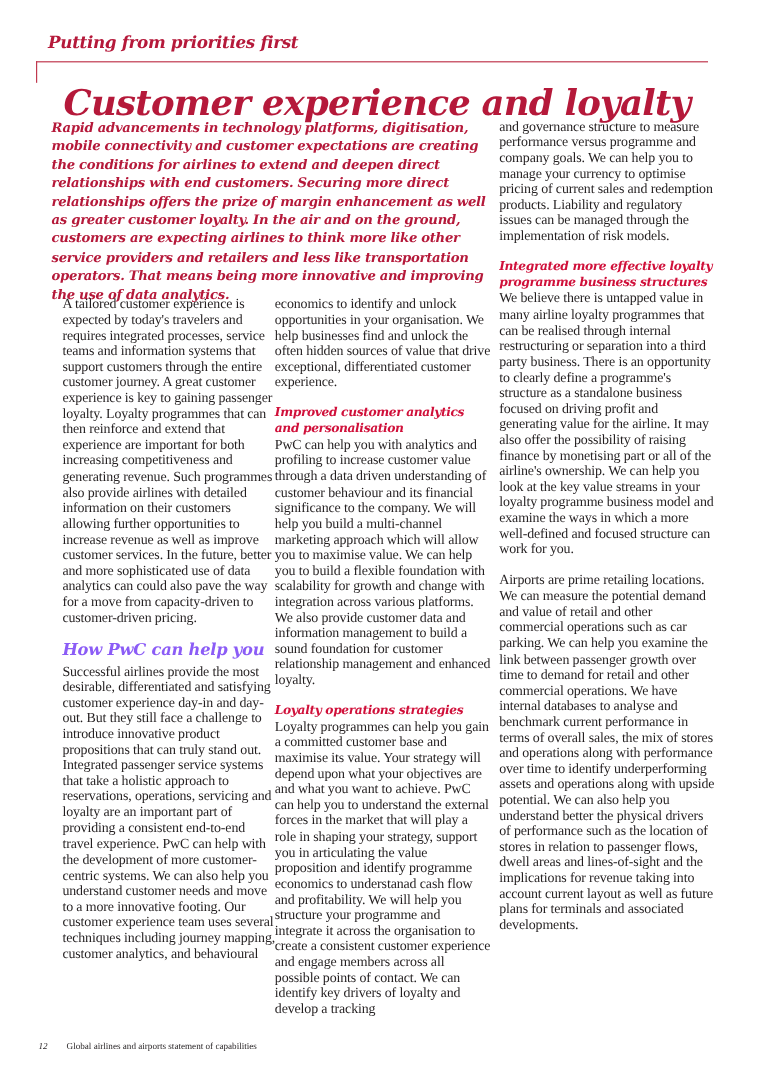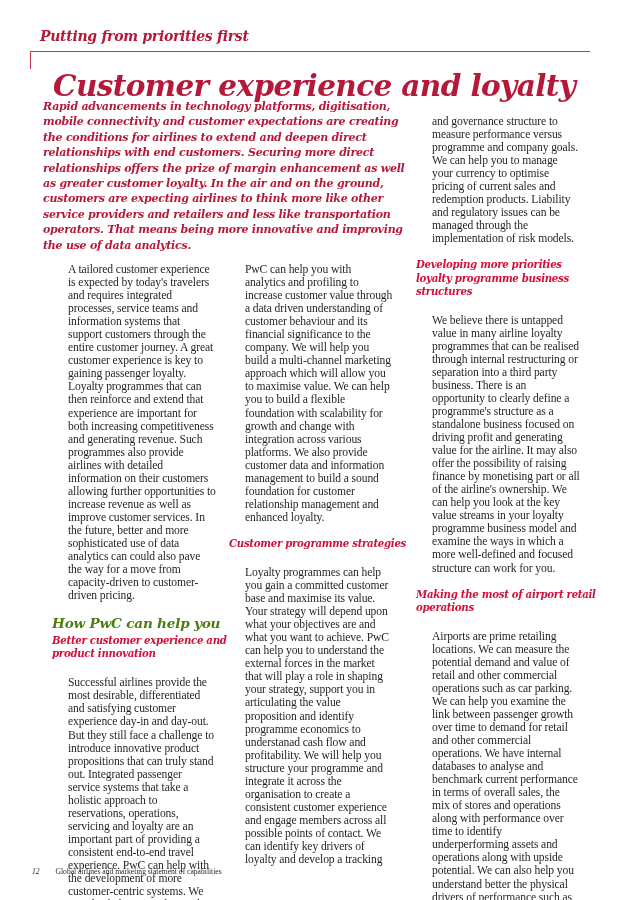--- a/index.html
+++ b/index.html
@@ -11,62 +11,62 @@
     .rule-h { position: absolute; left: 30px; top: 51px; width: 560px; height: 1px; background: #c0394f; }
     .rule-v { position: absolute; left: 30px; top: 51px; width: 1px; height: 18px; background: #c0394f; }
     .title { position: absolute; left: 40px; top: 55px; margin: 13px;
              font-family: "DejaVu Serif", serif; font-style: italic; font-weight: bold;
              font-size: 29.5px; color: #b5193a; letter-spacing: -0.6px; white-space: nowrap; }
     .intro { position: absolute; left: 43px; top: 99px; width: 372px; margin: 0;
              font-family: "DejaVu Serif", serif; font-style: italic; font-weight: bold;
              font-size: 11px; line-height: 15.4px; color: #b5193a; letter-spacing: -0.25px; }
     .col { position: absolute; font-family: "Liberation Serif", serif; font-size: 11.6px;
            line-height: 13.05px; color: #231f20; letter-spacing: -0.1px; }
-    .col p { margin: 16px; }
+    .col p { margin: 0; }
     .col .gap { margin-bottom: 13px; }
     .col1 { left: 52px; top: 247px; width: 180px; }
     .col2 { left: 229px; top: 247px; width: 180px; }
     .col3 { left: 416px; top: 99px; width: 180px; }
     .sub { margin: 0; font-family: "DejaVu Serif", serif; font-style: italic; font-weight: bold;
            font-size: 10.2px; line-height: 13.05px; color: #d0103a; letter-spacing: -0.3px; }
     .sec { margin: 0 0 2px 0; font-family: "DejaVu Serif", serif; font-style: italic; font-weight: bold;
-           font-size: 13.6px; line-height: 17px; color: #4d7c0f; letter-spacing: -0.2px; }
+           font-size: 13.6px; line-height: 17px; color: #8b5cf6; letter-spacing: -0.2px; }
     .footer { position: absolute; left: 32px; top: 867px; font-family: "Liberation Serif", serif;
               font-size: 7.6px; color: #231f20; }
     .footer .pg { font-style: italic; font-weight: normal; margin-right: 14px; }
   </style>
 </head>
 <body>
 
 <div>
   <p class="kicker">Putting from priorities first</p>
   <div class="rule-h"></div>
   <div class="rule-v"></div>
   <h1 class="title">Customer experience and loyalty</h1>
 </div>
 
 <p class="intro">Rapid advancements in technology platforms, digitisation, mobile connectivity and customer expectations are creating the conditions for airlines to extend and deepen direct relationships with end customers. Securing more direct relationships offers the prize of margin enhancement as well as greater customer loyalty. In the air and on the ground, customers are expecting airlines to think more like other service providers and retailers and less like transportation operators. That means being more innovative and improving the use of data analytics.</p>
 
 <div class="col col1">
   <p class="gap">A tailored customer experience is expected by today's travelers and requires integrated processes, service teams and information systems that support customers through the entire customer journey. A great customer experience is key to gaining passenger loyalty. Loyalty programmes that can then reinforce and extend that experience are important for both increasing competitiveness and generating revenue. Such programmes also provide airlines with detailed information on their customers allowing further opportunities to increase revenue as well as improve customer services. In the future, better and more sophisticated use of data analytics can could also pave the way for a move from capacity-driven to customer-driven pricing.</p>
   <h2 class="sec">How PwC can help you</h2>
-  <h3 class="sub">Better customer experience and product innovation</h3>
   <p>Successful airlines provide the most desirable, differentiated and satisfying customer experience day-in and day-out. But they still face a challenge to introduce innovative product propositions that can truly stand out. Integrated passenger service systems that take a holistic approach to reservations, operations, servicing and loyalty are an important part of providing a consistent end-to-end travel experience. PwC can help with the development of more customer-centric systems. We can also help you understand customer needs and move to a more innovative footing. Our customer experience team uses several techniques including journey mapping, customer analytics, and behavioural</p>
 </div>
 
 <div class="col col2">
+  <p class="gap">economics to identify and unlock opportunities in your organisation. We help businesses find and unlock the often hidden sources of value that drive exceptional, differentiated customer experience.</p>
+  <h3 class="sub">Improved customer analytics and personalisation</h3>
   <p class="gap">PwC can help you with analytics and profiling to increase customer value through a data driven understanding of customer behaviour and its financial significance to the company. We will help you build a multi-channel marketing approach which will allow you to maximise value. We can help you to build a flexible foundation with scalability for growth and change with integration across various platforms. We also provide customer data and information management to build a sound foundation for customer relationship management and enhanced loyalty.</p>
-  <h3 class="sub">Customer programme strategies</h3>
+  <h3 class="sub">Loyalty operations strategies</h3>
   <p>Loyalty programmes can help you gain a committed customer base and maximise its value. Your strategy will depend upon what your objectives are and what you want to achieve. PwC can help you to understand the external forces in the market that will play a role in shaping your strategy, support you in articulating the value proposition and identify programme economics to understanad cash flow and profitability. We will help you structure your programme and integrate it across the organisation to create a consistent customer experience and engage members across all possible points of contact. We can identify key drivers of loyalty and develop a tracking</p>
 </div>
 
 <div class="col col3">
   <p class="gap">and governance structure to measure performance versus programme and company goals. We can help you to manage your currency to optimise pricing of current sales and redemption products. Liability and regulatory issues can be managed through the implementation of risk models.</p>
-  <h3 class="sub">Developing more priorities loyalty programme business structures</h3>
+  <h3 class="sub">Integrated more effective loyalty programme business structures</h3>
   <p class="gap">We believe there is untapped value in many airline loyalty programmes that can be realised through internal restructuring or separation into a third party business. There is an opportunity to clearly define a programme's structure as a standalone business focused on driving profit and generating value for the airline. It may also offer the possibility of raising finance by monetising part or all of the airline's ownership.  We can help you look at the key value streams in your loyalty programme business model and examine the ways in which a more well-defined and focused structure can work for you.</p>
-  <h3 class="sub">Making the most of airport retail operations</h3>
   <p>Airports are prime retailing locations. We can measure the potential demand and value of retail and other commercial operations such as car parking. We can help you examine the link between passenger growth over time to demand for retail and other commercial operations. We have internal databases to analyse and benchmark current performance in terms of overall sales, the mix of stores and operations along with performance over time to identify underperforming assets and operations along with upside potential. We can also help you understand better the physical drivers of performance such as the location of stores in relation to passenger flows, dwell areas and lines-of-sight and the implications for revenue taking into account current layout as well as future plans for terminals and associated developments.</p>
 </div>
 
 <div class="footer">
   <span class="pg">12</span>
-  <span>Global airlines and marketing statement of capabilities</span>
+  <span>Global airlines and airports statement of capabilities</span>
 </div>
 
 </body></html>

